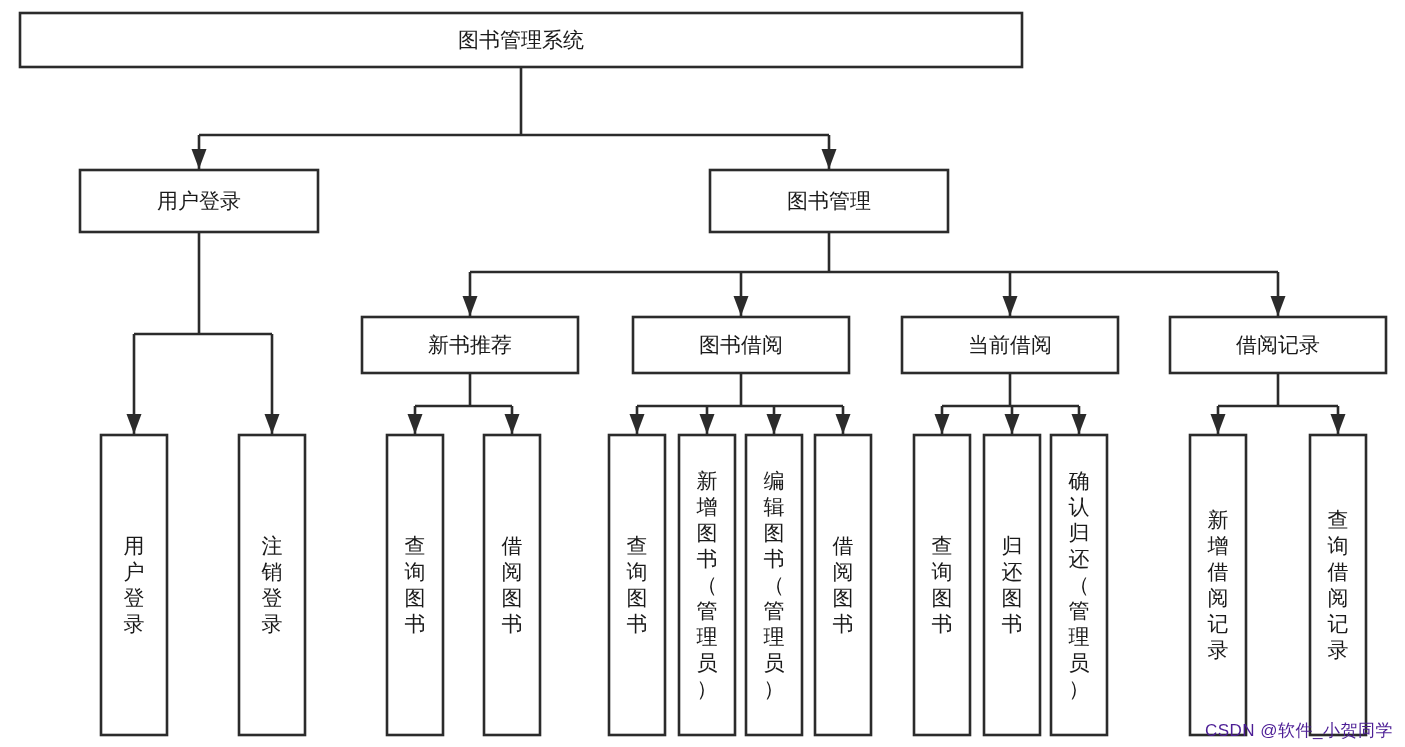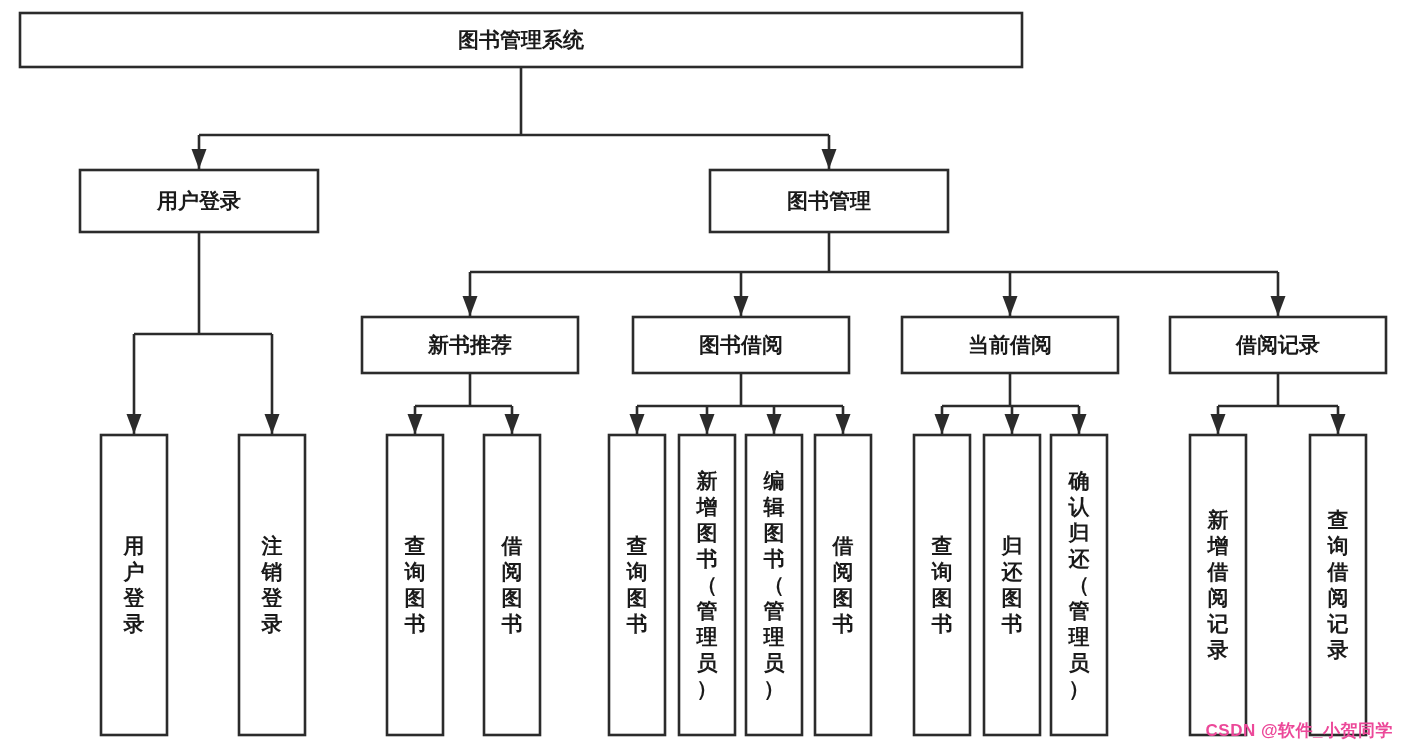--- a/index.html
+++ b/index.html
@@ -11,21 +11,20 @@
     width: 1405px;
     height: 747px;
     font-family: "Liberation Sans", "DejaVu Sans", sans-serif;
     overflow: hidden;
     position: relative;
   }
   #diagram-root {
     position: relative;
     width: 1405px;
     height: 747px;
-    font-weight: bold;
   }
   svg.diagram {
     position: absolute;
     left: 0;
     top: 0;
     width: 1405px;
     height: 747px;
   }
   .node-box {
     fill: #ffffff;
@@ -54,21 +53,21 @@
     font-family: "Liberation Sans", "DejaVu Sans", sans-serif;
     font-size: 21px;
     text-anchor: middle;
   }
   .watermark {
     position: absolute;
     right: 12px;
     bottom: 5px;
     font-family: "Liberation Sans", "DejaVu Sans", sans-serif;
     font-size: 17px;
-    color: #ec4899;
+    color: #4c1d95;
     letter-spacing: 0.5px;
     white-space: nowrap;
     user-select: none;
   }
 </style>
 </head>
 <body>
 
 <div id="diagram-root">
   <svg class="diagram" viewBox="0 0 1405 747" xmlns="http://www.w3.org/2000/svg">

